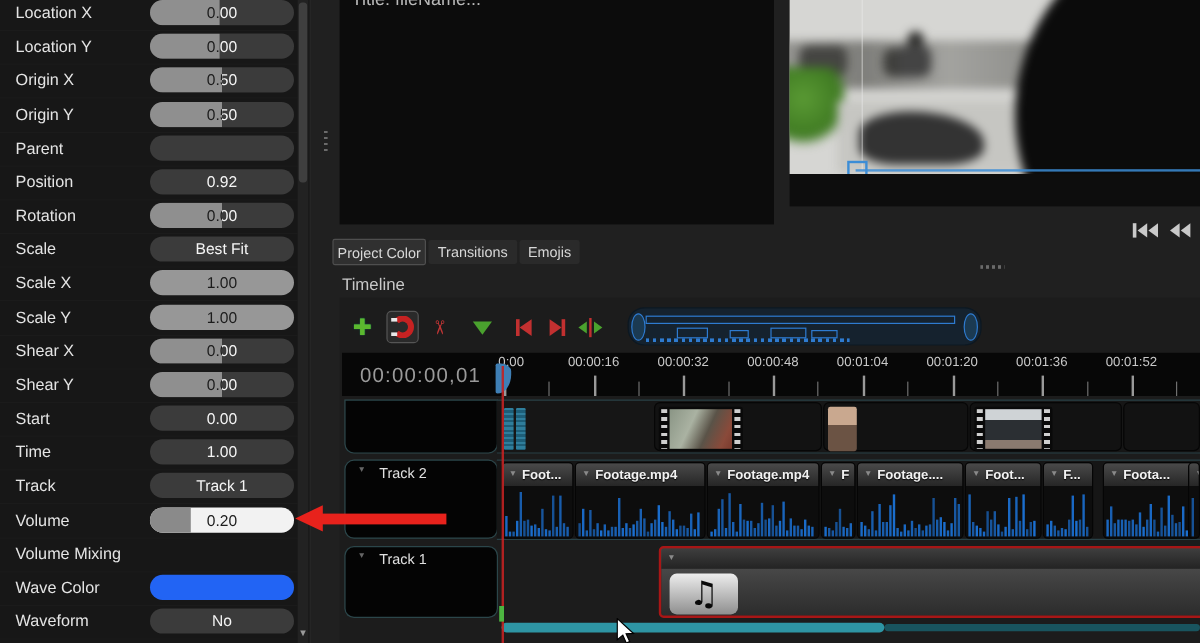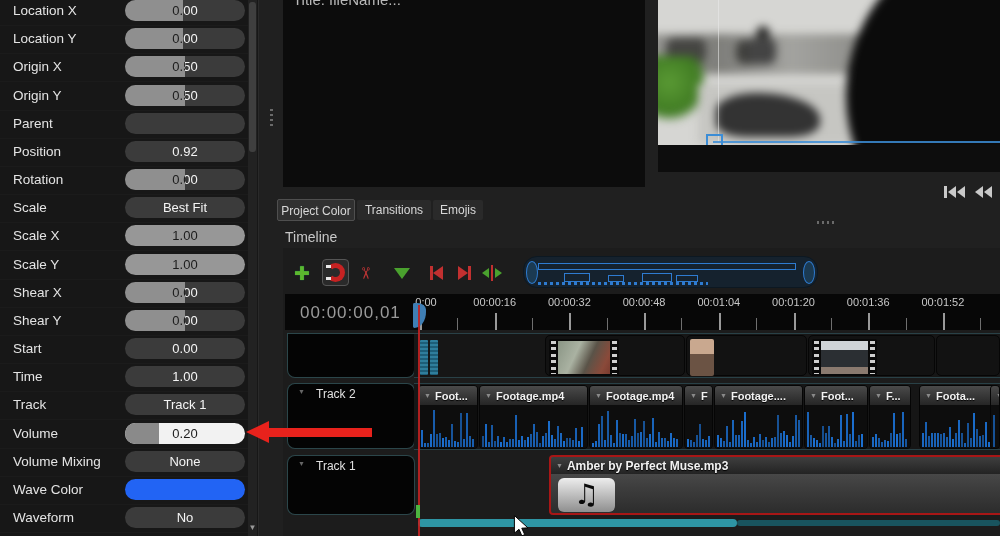--- a/index.html
+++ b/index.html
@@ -225,23 +225,20 @@
         </div>
         <div class="prop-row" style="top: 419.55px;">
           <div class="prop-label">Volume</div>
           <div class="pill pill-selected">
             <div class="pill-fill" style="width: 28%;"></div>
             <div class="pill-text dark">0.20</div>
           </div>
         </div>
         <div class="prop-row" style="top: 447.72px;">
           <div class="prop-label">Volume Mixing</div>
-          <div class="pill">
-            <div class="pill-text light">None</div>
-          </div>
         </div>
         <div class="prop-row" style="top: 475.89px;">
           <div class="prop-label">Wave Color</div>
           <div class="pill" style="background: rgb(34, 100, 244);"></div>
         </div>
         <div class="prop-row" style="top: 504.06px;">
           <div class="prop-label">Waveform</div>
           <div class="pill">
             <div class="pill-text light">No</div>
           </div>
@@ -643,21 +640,20 @@
       </div>
 
     <div class="thead" style="top:207px;height:60px;">
       <span class="tchev">▼</span>
       <span class="tname">Track 1</span>
     </div>
     <div style="position:absolute;left:131px;top:207px;width:586px;height:60px;">
       <div class="aclip">
         <div class="aclip-head">
           <span class="chev">▼</span>
-          <span class="aclip-label">Amber by Perfect Muse.mp3</span>
         </div>
         <div class="music-thumb">
           <span class="music-note">♫</span>
         </div>
       </div>
     </div>
 
     <div class="green-sliver"></div>
     <div class="htrack"></div>
     <div class="hthumb"></div>

